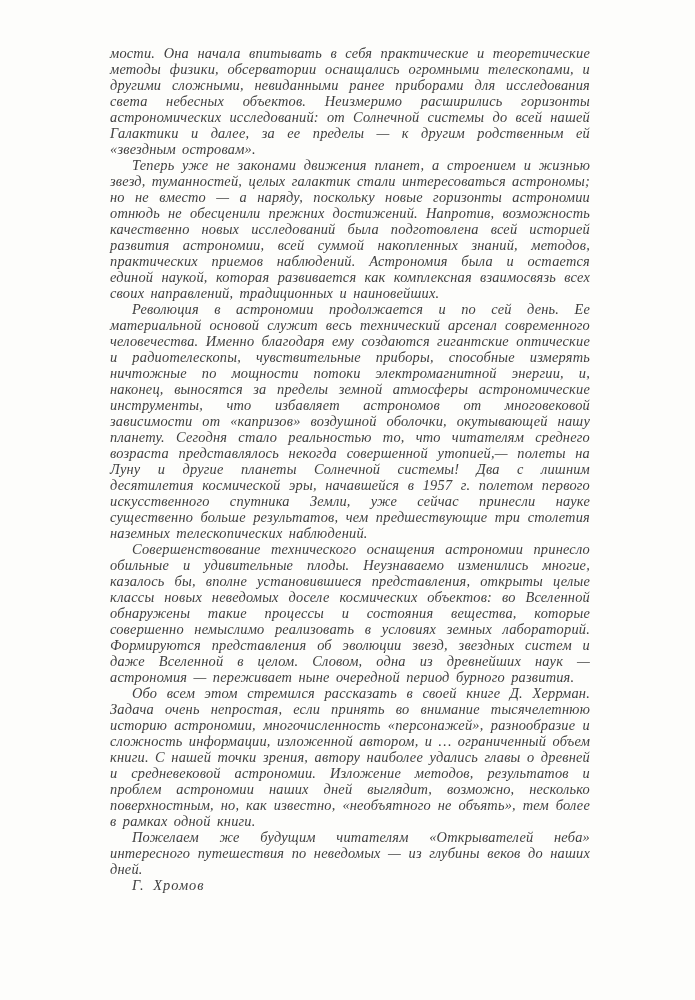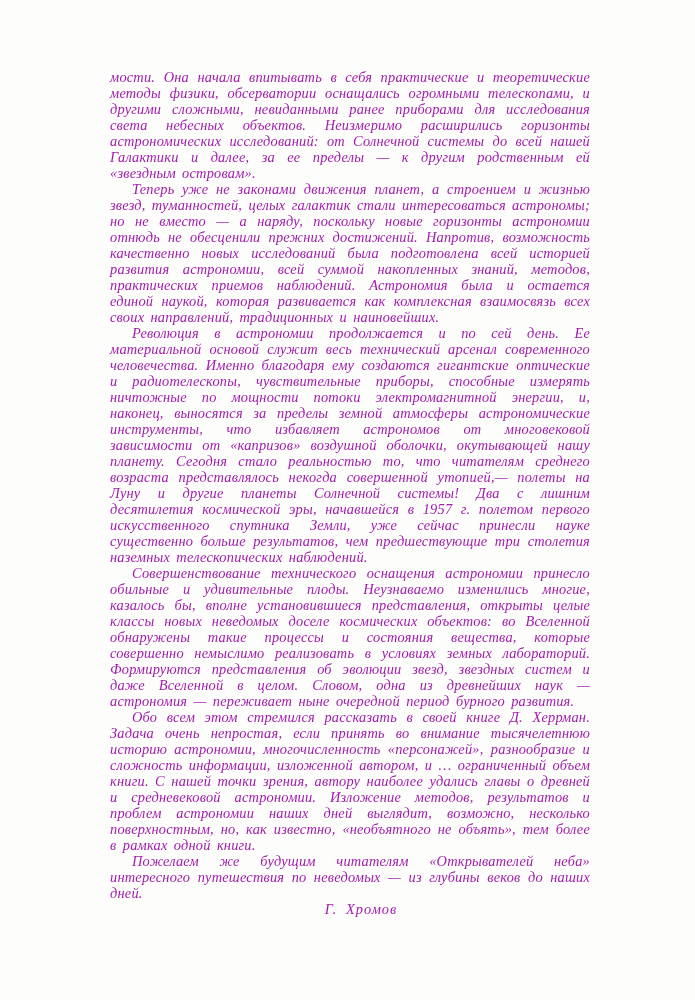--- a/index.html
+++ b/index.html
@@ -18,36 +18,35 @@
     position: absolute;
     left: 110px;
     top: 45px;
     width: 480px;
     font-family: "Liberation Serif", "DejaVu Serif", serif;
     font-style: italic;
     font-size: 14.4px;
     line-height: 16px;
     letter-spacing: 0.2px;
     word-spacing: 2.5px;
-    color: #a21caf;
+    color: #404040;
     text-align: justify;
-    margin-top: 24px;
   }
   .text-block p {
     margin: 0;
     padding: 0;
     text-indent: 22px;
   }
   .text-block p.continuation {
     text-indent: 0;
   }
   .signature {
     margin: 1px 0 0 0;
     padding-right: 36px;
-    text-align: center;
+    text-align: left;
     text-indent: 0;
     letter-spacing: 1px;
     word-spacing: 4px;
   }
 </style>
 </head>
 <body>
 
 <div class="page">
   <div class="text-block">

